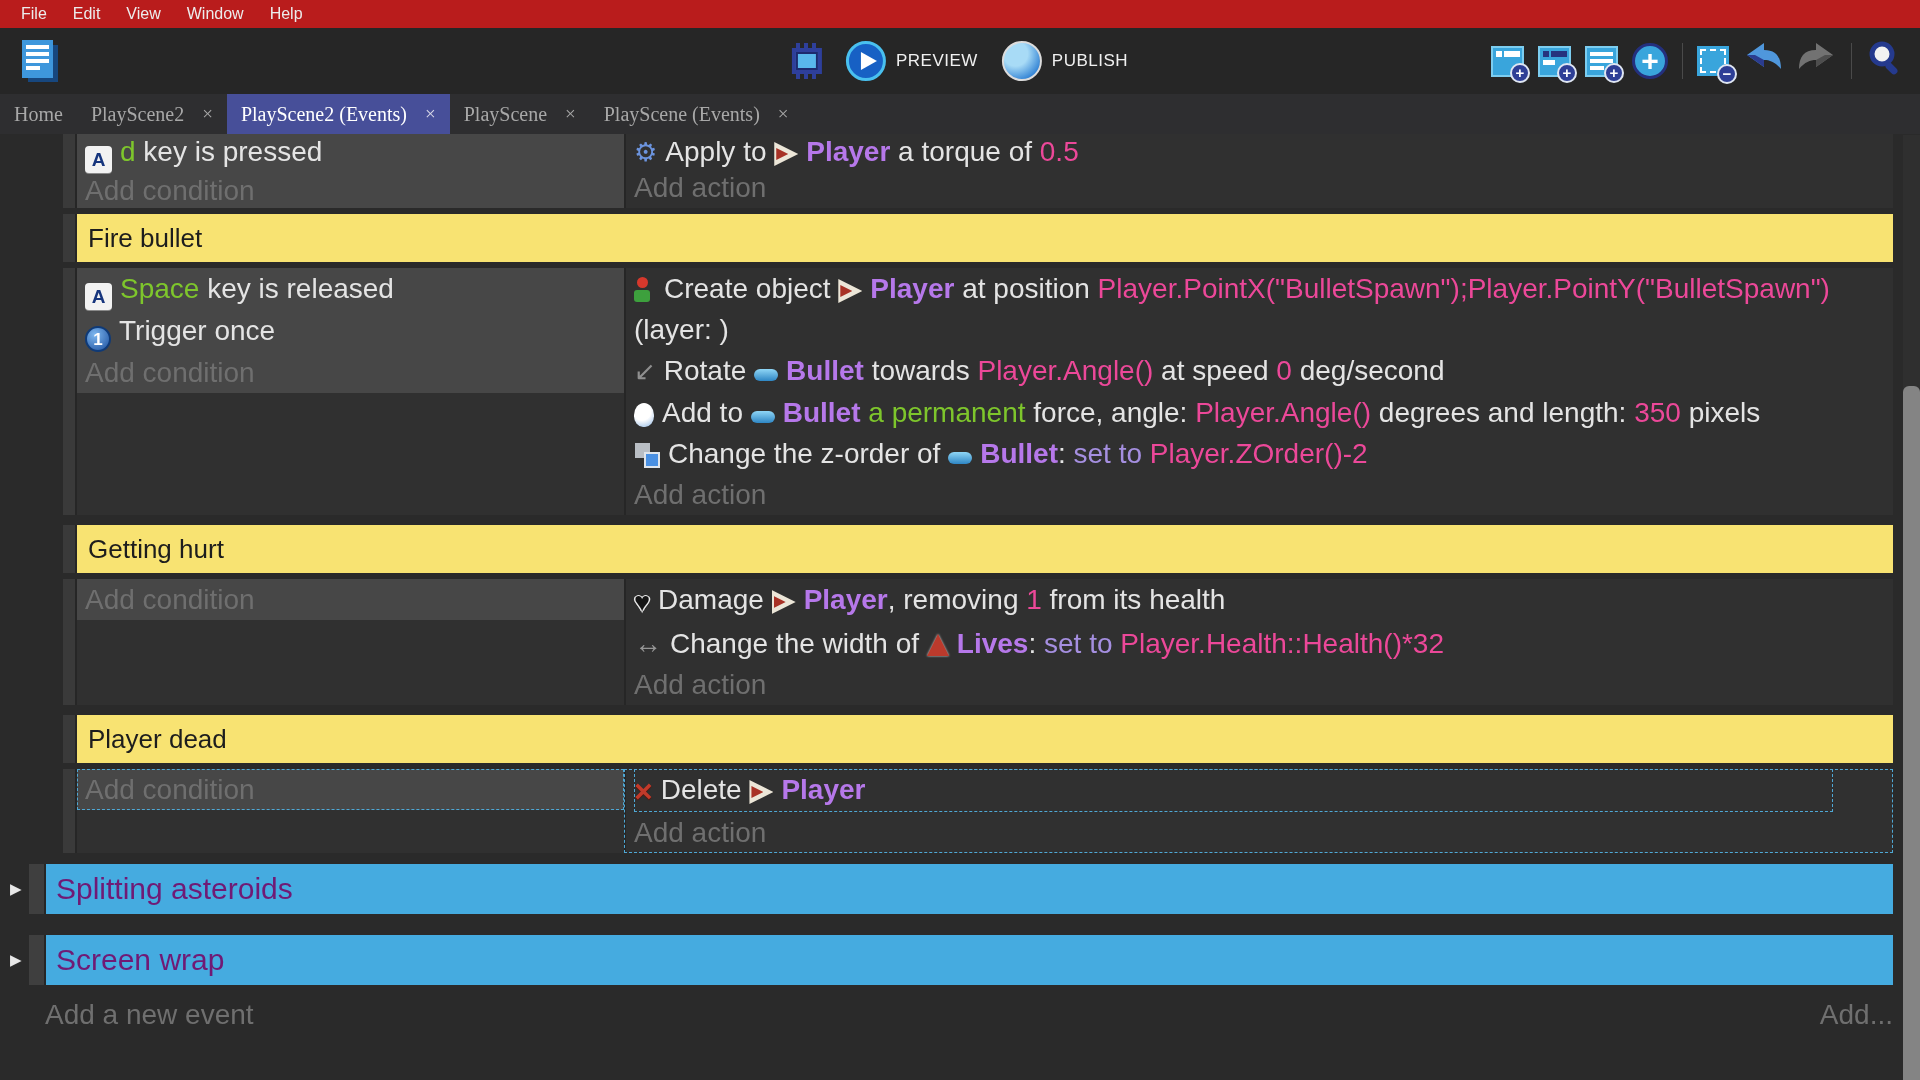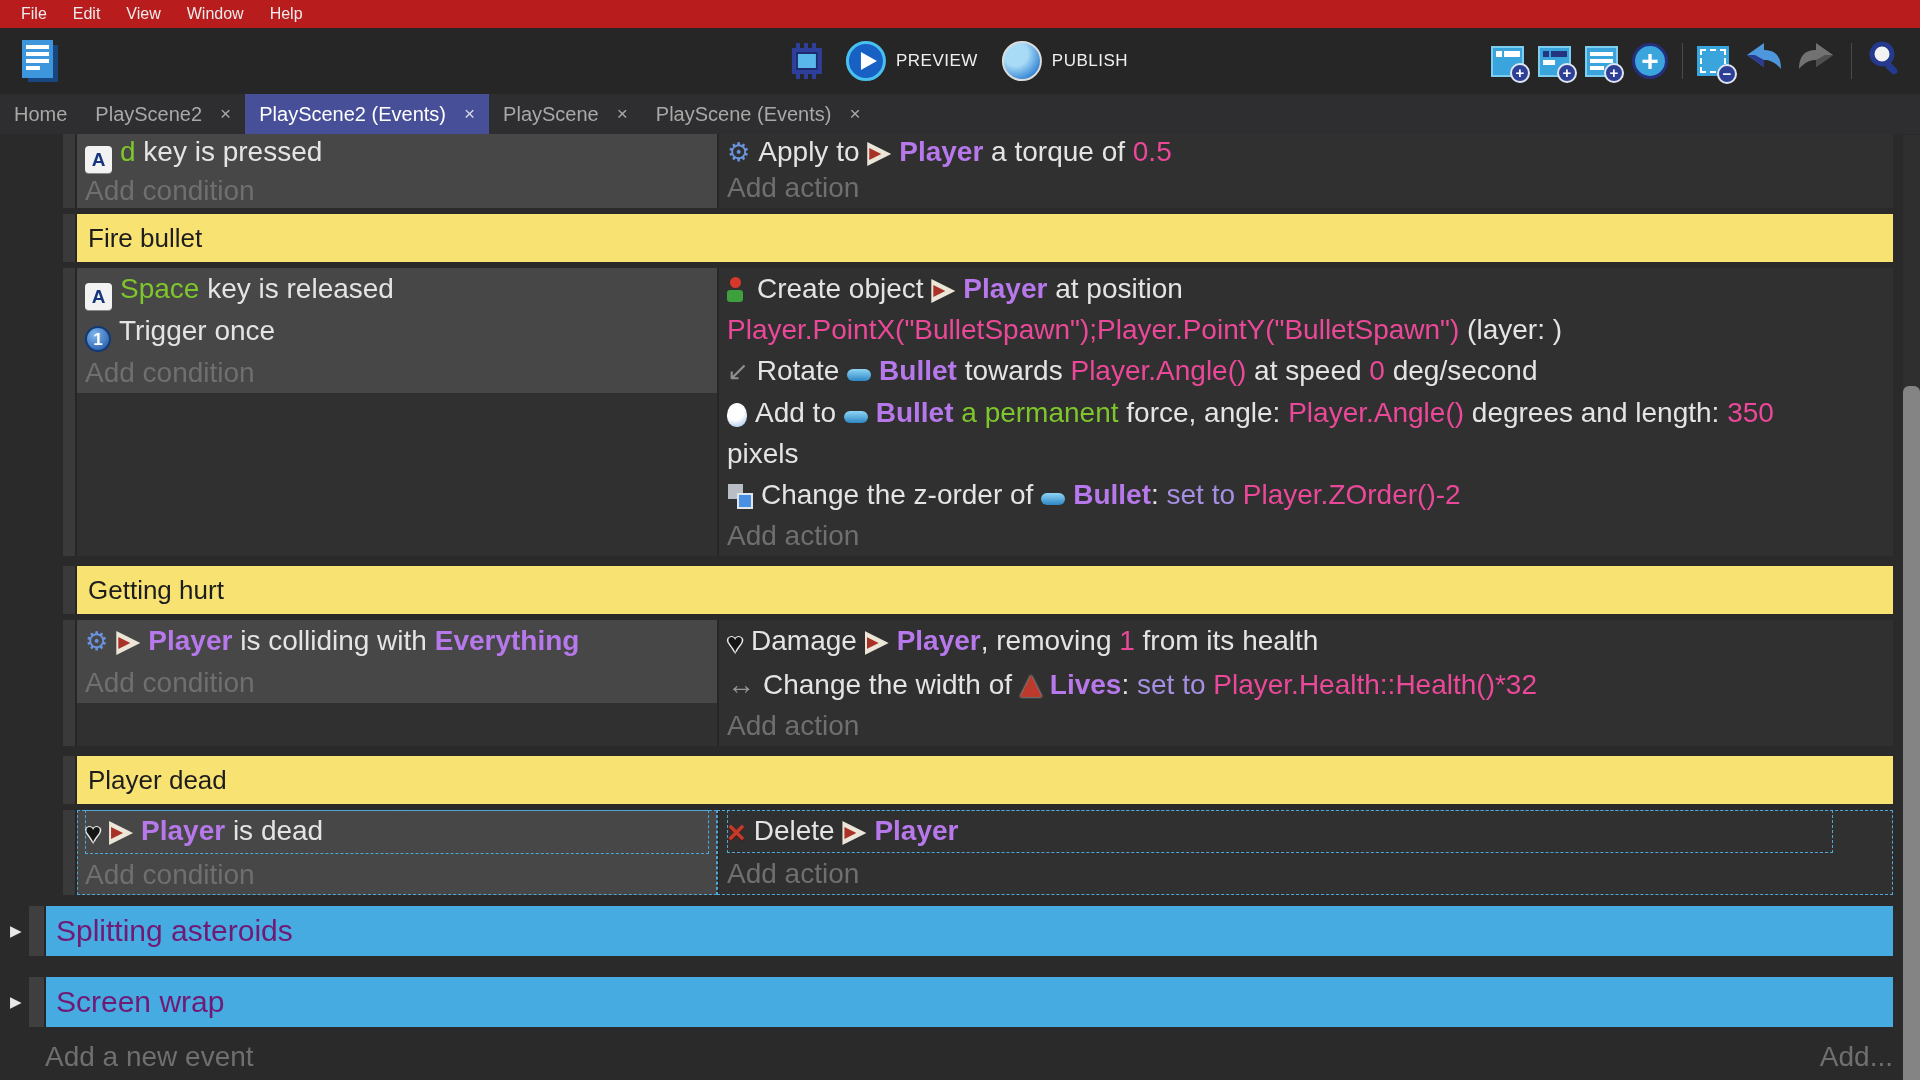--- a/index.html
+++ b/index.html
@@ -49,33 +49,33 @@
   .circle-plus { position:relative; width:36px; height:36px; border-radius:50%;
                  background:#39a5dc; border:3px solid #24307e; }
   .circle-plus::after { content:"+"; position:absolute; left:0; right:0; top:-2px;
                  color:#fff; font-size:30px; font-weight:bold; text-align:center; line-height:34px; }
   .desel { position:relative; width:32px; height:30px; background:#39a5dc; }
   .desel .dash { position:absolute; inset:3px; border:2px dashed #fff; }
 
   
   .tabbar { height:40px; background:#2e2e30; display:flex; align-items:stretch; }
   .tab { display:flex; align-items:center; padding:0 14px; color:#a8a8a8; font-size:20px;
-         gap:18px; cursor:pointer; }
+         gap:18px; cursor:pointer;font-family:Liberation Serif, serif; }
   .tab.active { background:#474f99; color:#fff; }
   .tab-close { font-size:19px; color:#a8a8a8; }
   .tab.active .tab-close { color:#d8d8e8; }
 
   
   .sheet { position:relative; padding-right:27px; }
   .indent { margin-left:63px; }
   .mb6 { margin-bottom:6px; } .mb10 { margin-bottom:10px; }
   .mb11 { margin-bottom:11px; } .mb21 { margin-bottom:21px; }
   .event-row { display:flex; background:#303030; }
   .gutter { width:14px; background:#3a3a3a; border-right:2px solid #262626; flex:none; }
-  .conds { width:640px; flex:none; background:#303030; }
+  .conds { width:547px; flex:none; background:#303030; }
   .cond-box { background:#474747; padding:0 8px; }
   .acts { flex:1; min-width:0; border-left:2px solid #262626; padding:0 60px 0 8px; background:#303030; }
   .line { min-height:41px; line-height:41px; font-size:28px; color:#e4e4e4; }
   .clip .line { min-height:35px; line-height:35px; }
   .add { color:#6f6f6f; cursor:pointer; }
   .k-n { color:#e4e4e4; } .k-g { color:#7ec62c; } .k-y { color:#ec4899; }
   .k-o { color:#b678ea; font-weight:bold; } .k-op { color:#a58fe0; }
 
   
   .selected .cond-box, .selected .acts { outline:1px dashed #4fa8d5; outline-offset:-1px; }
@@ -299,23 +299,20 @@
 
   <div class="comment-row indent mb6">
     <div class="gutter"></div>
     <div class="comment">Getting hurt</div>
   </div>
 
   <div class="event-row indent mb10">
     <div class="gutter"></div>
     <div class="conds">
       <div class="cond-box">
-        <div class="line">
-          <span class="ic gear">⚙</span><span class="ic ship"><i class="o"></i><i class="r"></i></span><span class="k-o">Player</span><span class="k-n"> is colliding with </span><span class="k-o">Everything</span>
-        </div>
         <div class="line add">Add condition</div>
       </div>
     </div>
     <div class="acts">
       <div class="line">
         <span class="ic heart">♥</span><span class="k-n">Damage </span><span class="ic ship"><i class="o"></i><i class="r"></i></span><span class="k-o">Player</span><span class="k-n">, removing </span><span class="k-y">1</span><span class="k-n"> from its health</span>
       </div>
       <div class="line">
         <span class="ic warr">↔</span><span class="k-n">Change the width of </span><span class="ic tri"></span><span class="k-o">Lives</span><span class="k-n">: </span><span class="k-op">set to </span><span class="k-y">Player.Health::Health()*32</span>
       </div>
@@ -325,23 +322,20 @@
 
   <div class="comment-row indent mb6">
     <div class="gutter"></div>
     <div class="comment">Player dead</div>
   </div>
 
   <div class="event-row indent selected mb11">
     <div class="gutter"></div>
     <div class="conds">
       <div class="cond-box">
-        <div class="line sel-item">
-          <span class="ic heart">♥</span><span class="ic ship"><i class="o"></i><i class="r"></i></span><span class="k-o">Player</span><span class="k-n"> is dead</span>
-        </div>
         <div class="line add">Add condition</div>
       </div>
     </div>
     <div class="acts">
       <div class="line sel-item">
         <span class="ic delx">×</span><span class="k-n">Delete </span><span class="ic ship"><i class="o"></i><i class="r"></i></span><span class="k-o">Player</span>
       </div>
       <div class="line add">Add action</div>
     </div>
   </div>

